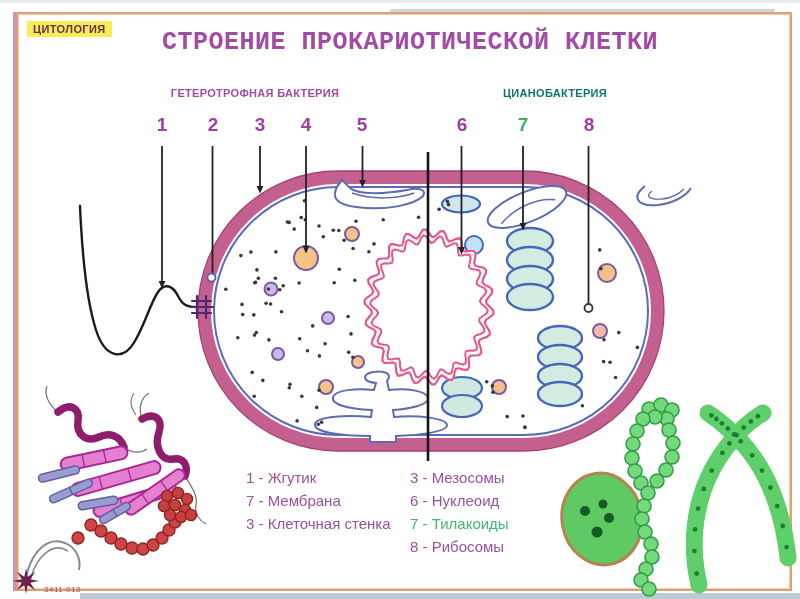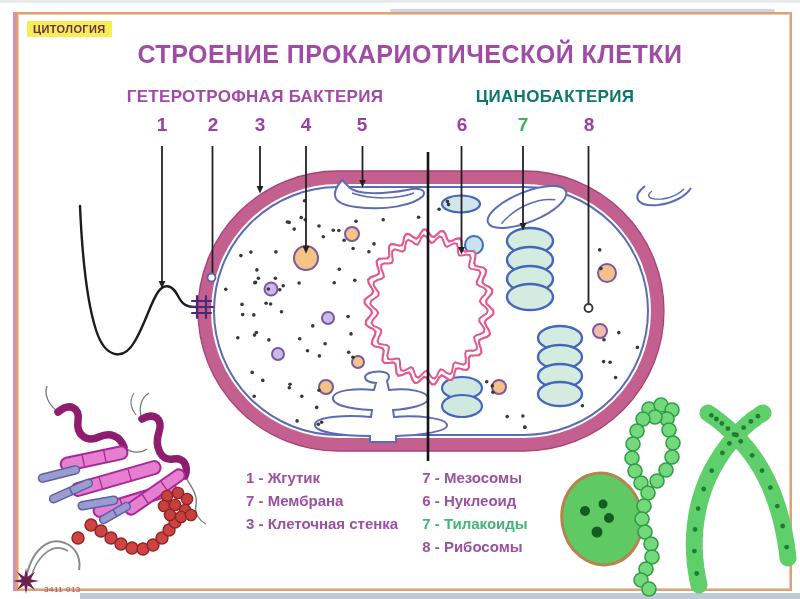--- a/index.html
+++ b/index.html
@@ -6,31 +6,31 @@
   .poster{position:relative;width:800px;height:599px;background:#ffffff;overflow:hidden;
           font-family:"Liberation Sans",sans-serif;}
   .edge-top{position:absolute;left:0;top:0;width:800px;height:3px;background:#e8ebee;}
   .edge-top2{position:absolute;left:390px;top:9px;width:385px;height:3px;background:#b6c4d4;opacity:.7;border-radius:2px;}
   .edge-bottom{position:absolute;left:80px;top:593px;width:720px;height:6px;background:#bfc9d6;}
   .frame{position:absolute;left:16px;top:12px;right:8px;bottom:8px;border:2px solid #dfa077;
          box-shadow:0 0 0 1px #f0cdb0 inset;}
   .frame::before{content:"";position:absolute;left:-5px;top:-2px;bottom:-2px;width:3px;background:#d98fae;}
   .badge{position:absolute;left:27px;top:21px;background:#f6ee55;color:#6d2a52;font-size:11px;
          font-weight:bold;padding:2px 6px;letter-spacing:.4px;z-index:5;}
-  .title{position:absolute;left:60px;right:40px;top:40px;text-align:center;font-size:25px;
-         font-weight:bold;color:#a14ba6;letter-spacing:.5px;z-index:5;}
-  .subtitle{position:absolute;top:87px;font-size:17px;font-weight:bold;letter-spacing:.3px;z-index:5;}
+  .title{position:absolute;left:60px;right:40px;top:28px;text-align:center;font-size:25px;
+         font-weight:bold;color:#a14ba6;letter-spacing:.5px;z-index:5;font-family:Liberation Mono, monospace;}
+  .subtitle{position:absolute;top:87px;font-size:11px;font-weight:bold;letter-spacing:.3px;z-index:5;}
   .subtitle-left{left:110px;width:290px;text-align:center;color:#a14ba6;}
   .subtitle-right{left:455px;width:200px;text-align:center;color:#0f766e;}
   .num{position:absolute;top:114px;transform:translateX(-50%);font-size:19px;font-weight:bold;
        color:#9d3fa5;z-index:5;}
   .num.green{color:#3cb35c;}
   #art{position:absolute;left:0;top:0;z-index:2;}
-  .legend{position:absolute;top:469px;left:246px;display:flex;gap:24px;font-size:15px;
-          font-weight:bold;color:#9b50a2;z-index:5;}
+  .legend{position:absolute;top:469px;left:246px;display:flex;gap:12px;font-size:15px;
+          font-weight:normal;color:#9b50a2;z-index:5;}
   .legend-col{display:flex;flex-direction:column;gap:6px;}
   .legend-col.first{min-width:152px;}
   .legend-item.green{color:#43b377;}
   .footer-code{position:absolute;left:44px;top:585px;font-size:8px;font-weight:normal;color:#a4524e;
                letter-spacing:.5px;z-index:6;}
 </style>
 </head>
 <body>
 
 <div class="poster">
@@ -378,21 +378,21 @@
     </g>
   </svg>
 
   <div class="legend">
     <div class="legend-col first">
       <div class="legend-item">1 - Жгутик</div>
       <div class="legend-item">7 - Мембрана</div>
       <div class="legend-item">3 - Клеточная стенка</div>
     </div>
     <div class="legend-col">
-      <div class="legend-item">7 - Мезосомы</div>
+      <div class="legend-item">3 - Мезосомы</div>
       <div class="legend-item">6 - Нуклеоид</div>
       <div class="legend-item green">7 - Тилакоиды</div>
       <div class="legend-item">8 - Рибосомы</div>
     </div>
   </div>
 
   <div class="footer-code">3411 013</div>
 </div>
 
 </body></html>

